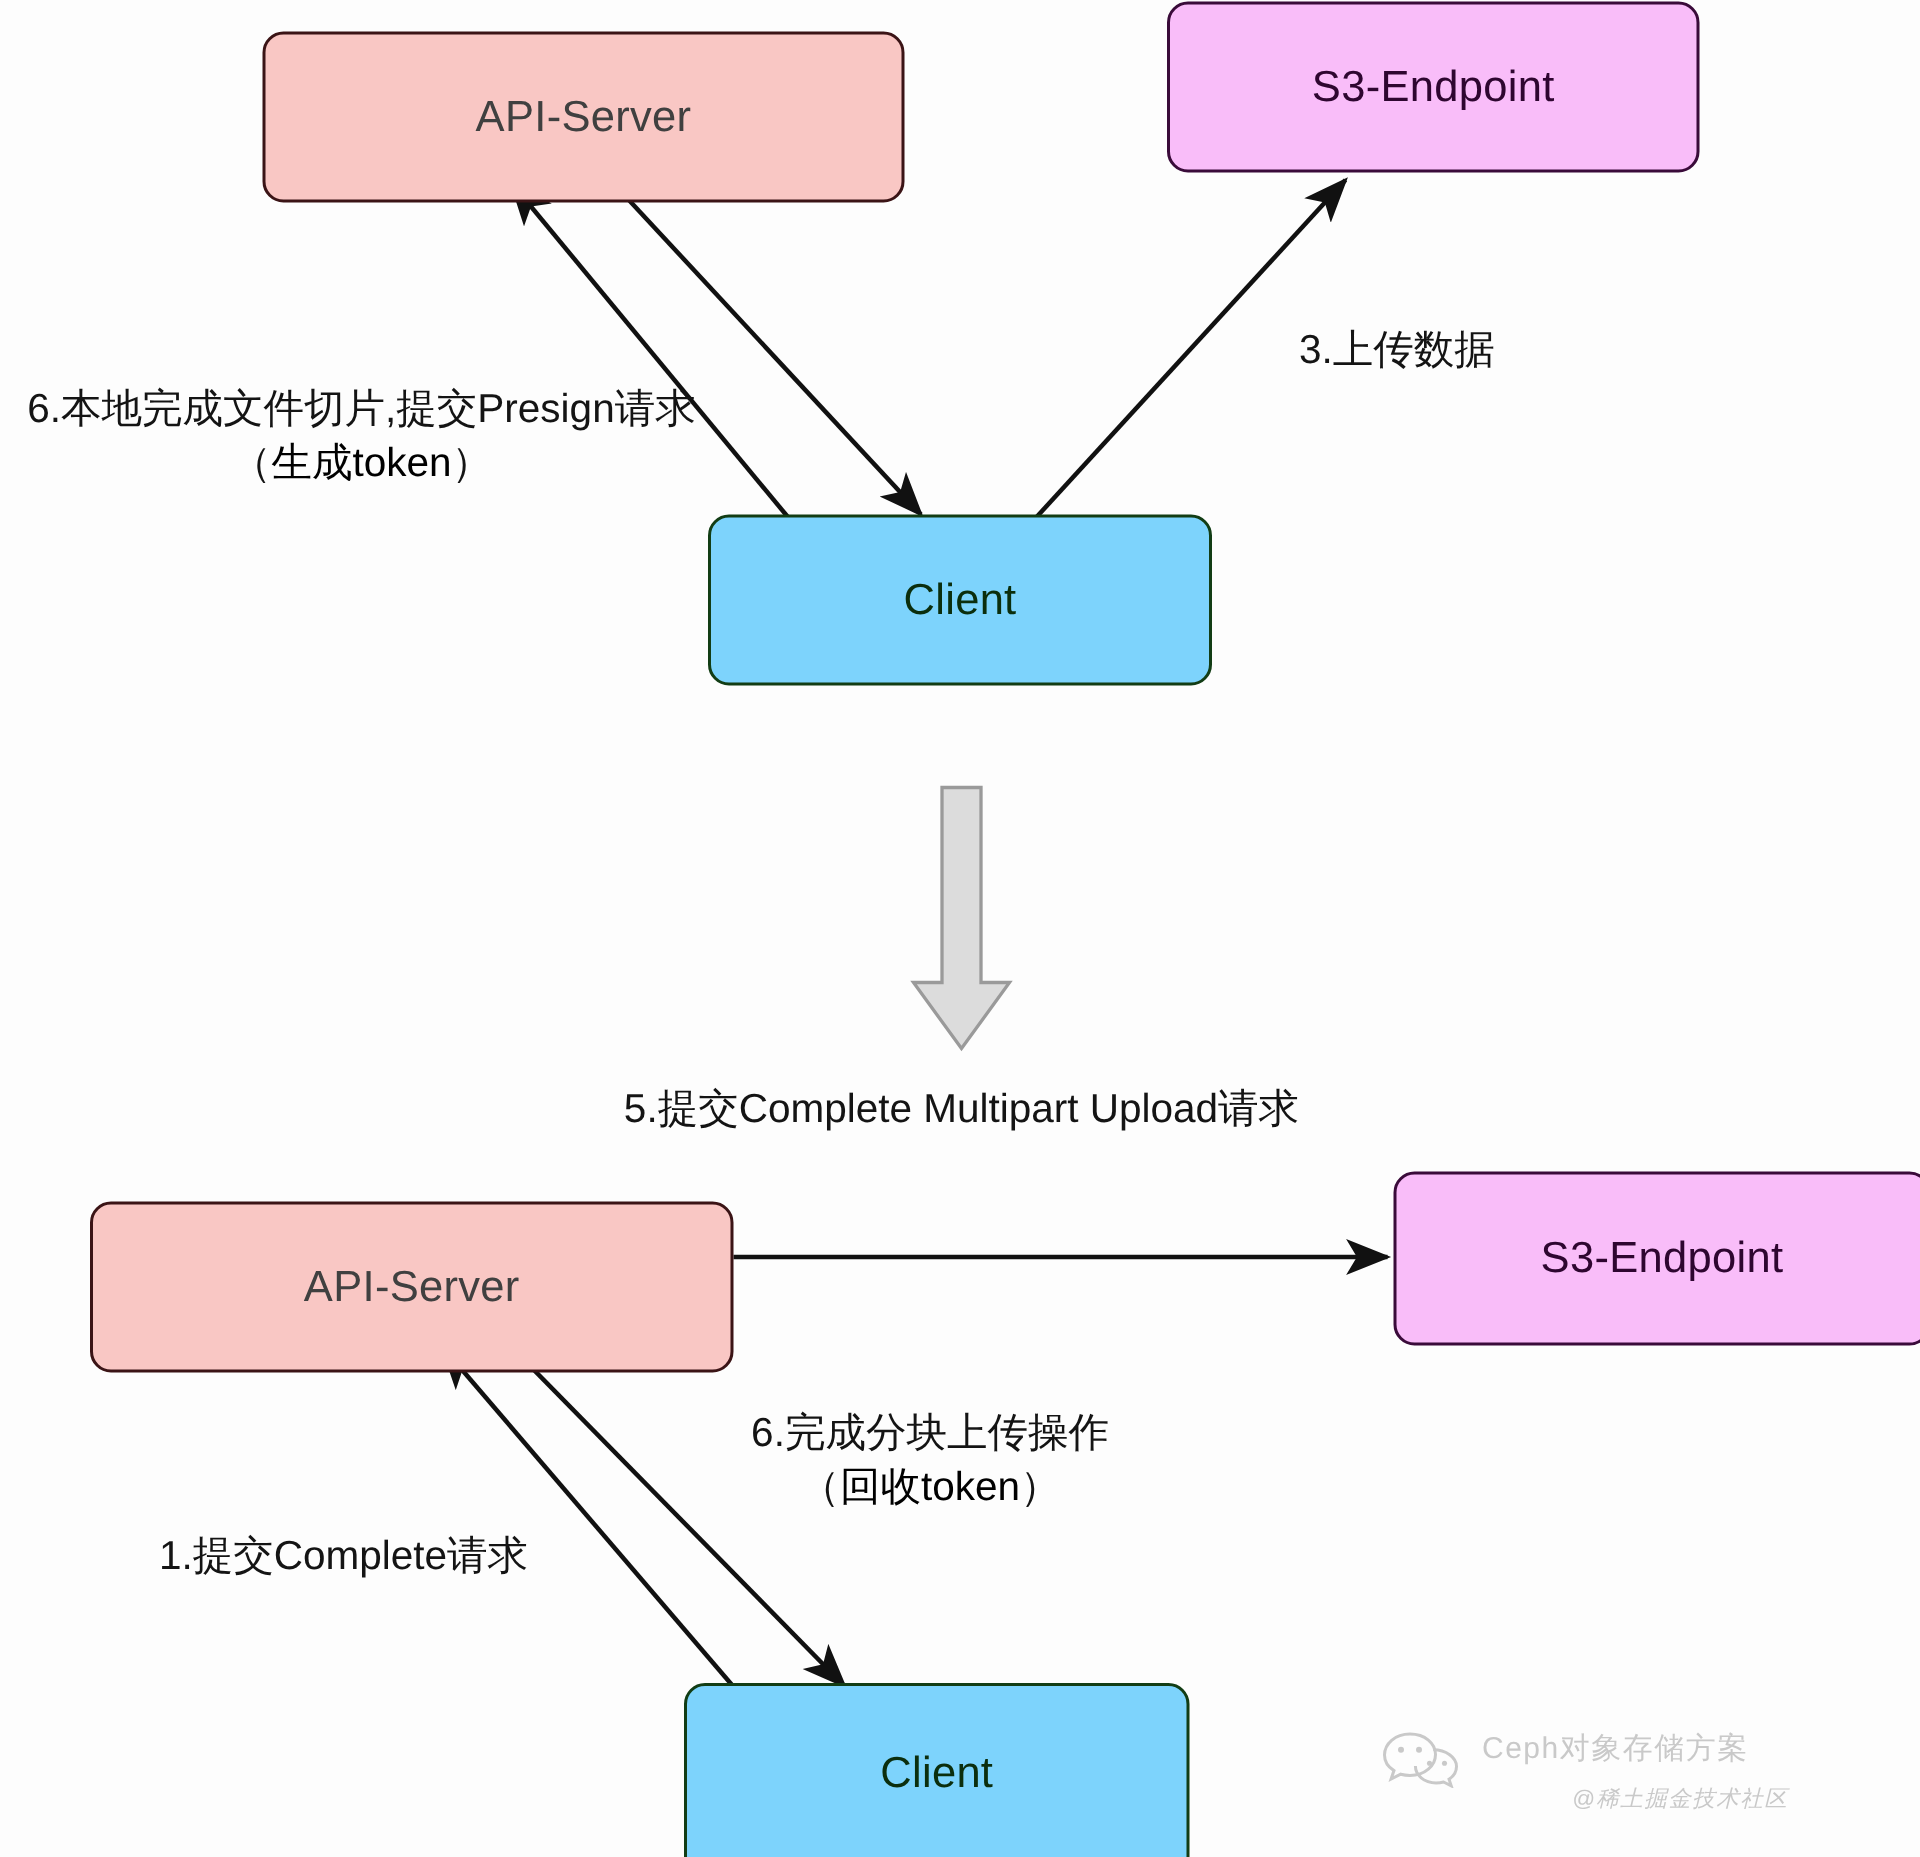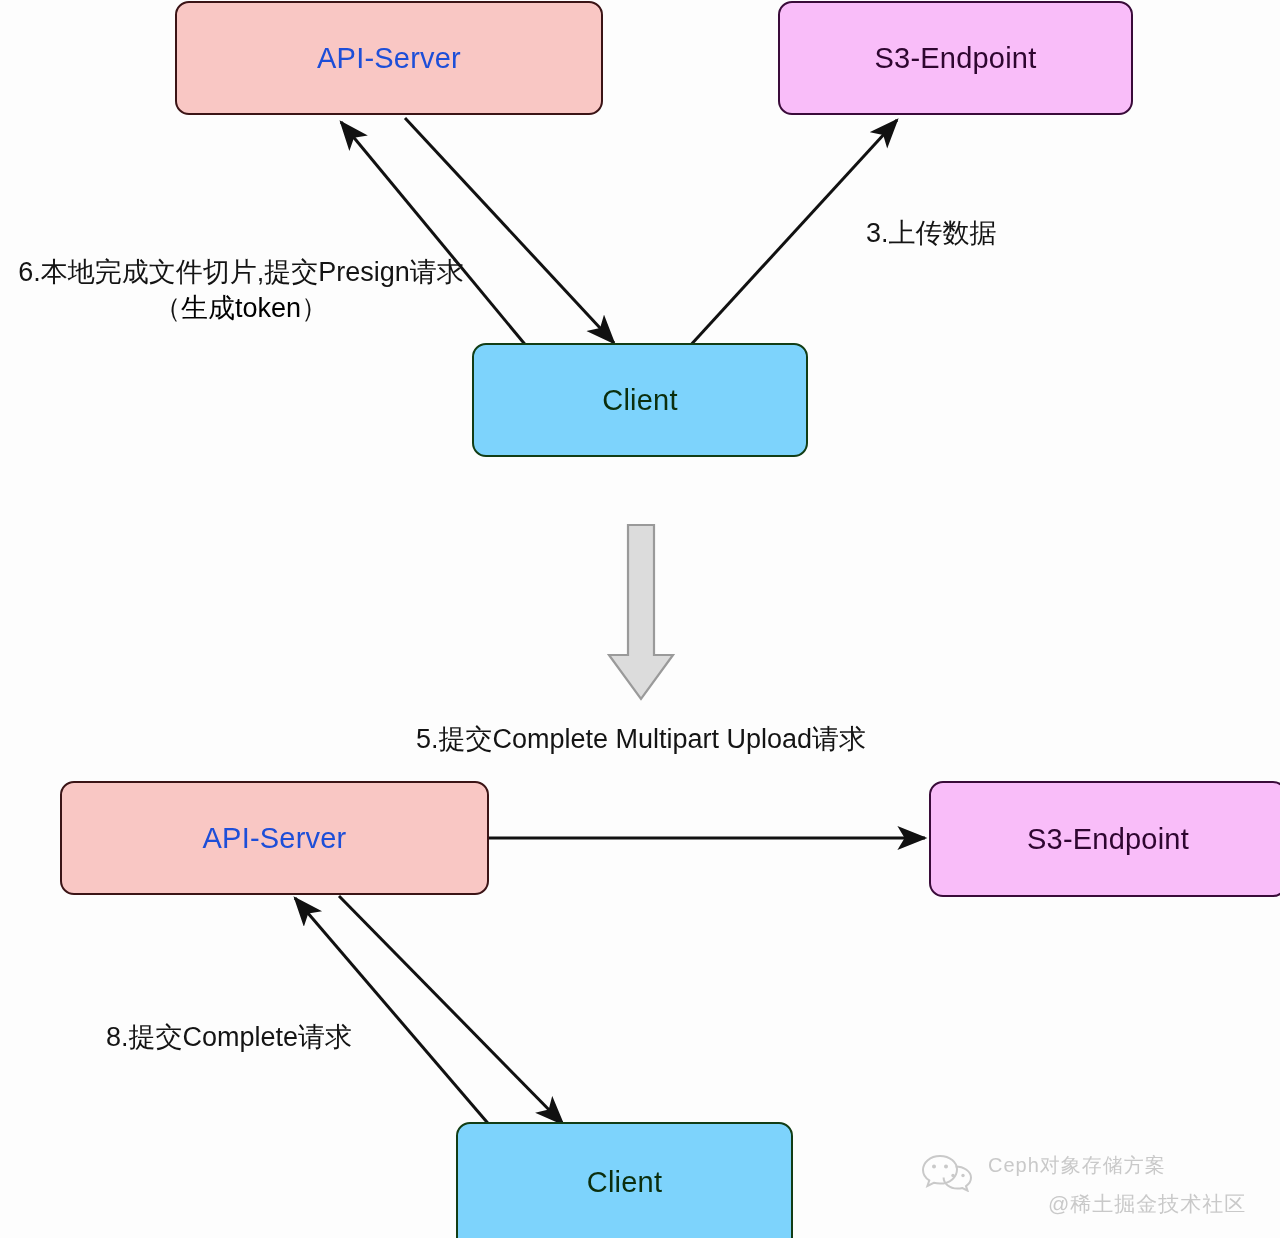--- a/index.html
+++ b/index.html
@@ -30,21 +30,22 @@
     border-radius: 14px;
     display: flex;
     align-items: center;
     justify-content: center;
     font-size: 29px;
     letter-spacing: 0.2px;
   }
   .node-api {
     background: #f9c7c4;
     border: 2.5px solid #3b1416;
-    color: #1d4ed8;
+    color: #404040;
+    margin-top: 20px;
   }
   .node-s3 {
     background: #f9bdf9;
     border: 2.5px solid #3a0b3a;
     color: #2e0630;
   }
   .node-client {
     background: #7dd3fc;
     border: 2.5px solid #123d15;
     color: #0b2e0d;
@@ -66,22 +67,23 @@
     position: absolute;
     color: #c9c9c9;
     white-space: nowrap;
     pointer-events: none;
   }
   .wm-main {
     font-size: 20px;
     letter-spacing: 1px;
   }
   .wm-sub {
-    font-size: 21px;
+    font-size: 15px;
     letter-spacing: 1px;
+    font-style: italic;
   }
   .wm-icon {
     position: absolute;
   }
 </style>
 </head>
 <body>
 
 <div id="canvas">
 
@@ -136,22 +138,28 @@
   </div>
 
   <div class="node node-s3" style="left:929px; top:781px; width:358px; height:116px;">
     <span>S3-Endpoint</span>
   </div>
 
   <div class="node node-client" style="left:456px; top:1122px; width:337px; height:130px;">
     <span style="margin-top:-10px;">Client</span>
   </div>
 
-  <div class="edge-label" style="left:106px; top:1020px;">8.提交Complete请求</div>
+  <div class="edge-label" style="left:106px; top:1020px;">1.提交Complete请求</div>
 
+  <div class="edge-label centered" style="left:460px; top:938px; width:320px;">
+    <div>6.完成分块上传操作</div>
+    <div>
+      <span>（</span><span class="token">回收token</span><span>）</span>
+    </div>
+  </div>
 
   <div class="watermark" style="left:920px; top:1152px;">
     <svg class="wm-icon" width="54" height="40" viewBox="0 0 54 40">
       <path d="M20,4 C10,4 3,10.5 3,18 C3,22.2 5.4,26 9.3,28.4 L7.4,34 L13.8,30.8 C15.7,31.3 17.8,31.6 20,31.6 C30,31.6 37,25.1 37,17.6 C37,10.2 30,4 20,4 Z" fill="none" stroke="#c9c9c9" stroke-width="2"></path>
       <circle cx="14" cy="14.5" r="2" fill="#c9c9c9"></circle>
       <circle cx="26" cy="14.5" r="2" fill="#c9c9c9"></circle>
       <path d="M35.5,14.5 C44,14.5 51,19.6 51,25.6 C51,29 49.1,32.1 46,34.1 L47.5,38.6 L42.4,36 C40.9,36.4 39.2,36.6 37.4,36.6 C29.3,36.6 23.6,31.4 23.6,25.4" fill="none" stroke="#c9c9c9" stroke-width="2"></path>
       <circle cx="33" cy="23.5" r="1.7" fill="#c9c9c9"></circle>
       <circle cx="43" cy="23.5" r="1.7" fill="#c9c9c9"></circle>
     </svg>

